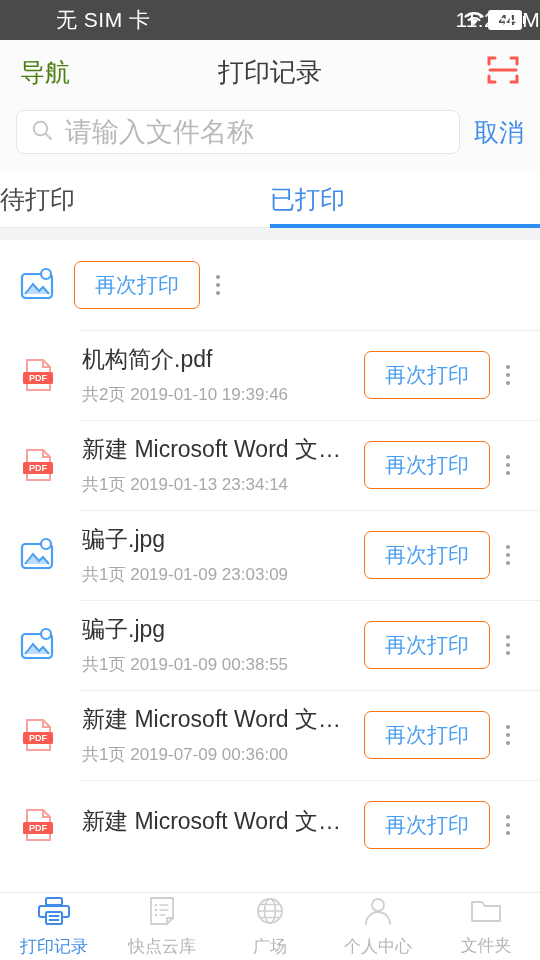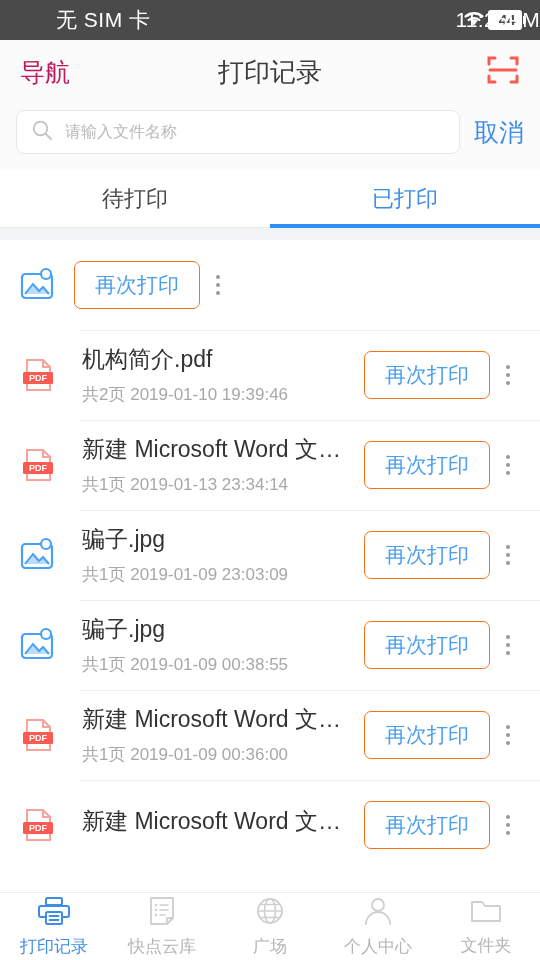--- a/index.html
+++ b/index.html
@@ -30,44 +30,44 @@
     border-radius:3px; padding:1px 5px 1px 9px; line-height:1.25;
     min-width:34px; text-align:center;
   }
   .battery-cap { width:3px; height:8px; background:#ffffff; border-radius:0 2px 2px 0; margin-left:1px; }
 
   
   .header {
     height:64px; flex:0 0 64px; background:#fbfbfb;
     display:flex; align-items:center; padding:0 20px; position:relative;
   }
-  .header-left { font-size:25px; color:#be185d; z-index:2; }
+  .header-left { font-size:25px; color:#4d7c0f; z-index:2; }
   .header-title {
     position:absolute; left:0; right:0; text-align:center;
     font-size:26px; color:#3d3d3d; pointer-events:none;
   }
   .header-right { margin-left:auto; z-index:2; display:flex; align-items:center; }
 
   
   .searchwrap {
     flex:0 0 66px; background:#fbfbfb; display:flex; align-items:center;
     padding:0 16px 10px 16px; gap:12px;
   }
   .searchbox {
     flex:1; height:44px; background:#ffffff; border:1px solid #e6e6e6;
     border-radius:8px; display:flex; align-items:center; padding:0 14px; gap:12px;
   }
-  .search-ph { font-size:16px; color:#b9b9b9; }
+  .search-ph { font-size:27px; color:#b9b9b9; }
   .cancel-btn { font-size:25px; color:#3f8ce8; white-space:nowrap; padding-left:2px; }
 
   
   .tabs { flex:0 0 58px; background:#ffffff; display:flex; position:relative; }
   .tab {
-    flex:1; display:flex; align-items:center; justify-content:center;
-    font-size:22px; color:#4a4a4a; position:relative;font-family:Liberation Serif, serif;
+    flex:1; display:flex; align-items:center; justify-content:flex-start;
+    font-size:25px; color:#4a4a4a; position:relative;font-family:Liberation Serif, serif;
   }
   .tab.active { color:#3f8ce8; }
   .tab.active:after {
     content:""; position:absolute; left:0; right:0; bottom:0;
     height:4px; background:#2f8ef4;
   }
   .tabs:before {
     content:""; position:absolute; left:0; right:0; bottom:0; height:1px; background:#e9e9e9;
   }
   .tabs-gap { flex:0 0 12px; background:#f2f3f5; }
@@ -296,21 +296,21 @@
           <path d="M9 5 H25 L32 12 V35 H9 Z" fill="#ffffff" stroke="#f9a29c" stroke-width="2"></path>
           <path d="M25 5 V12 H32" fill="none" stroke="#f9a29c" stroke-width="2"></path>
           <rect x="5" y="17" width="30" height="12" rx="1.5" fill="#fa5a50"></rect>
           <text x="20" y="26.3" font-family="Liberation Sans, sans-serif" font-size="9" font-weight="bold" fill="#ffffff" text-anchor="middle">PDF</text>
         </svg>
       </div>
       <div class="row-info">
         <div class="row-title">新建 Microsoft Word 文档…</div>
         <div class="row-meta">
           <span>共1页 </span>
-          <span>2019-01-09 00:36:00</span>
+          <span>2019-07-09 00:36:00</span>
         </div>
       </div>
       <button class="reprint-btn">再次打印</button>
       <div class="more-btn">
         <span class="dot"></span>
         <span class="dot"></span>
         <span class="dot"></span>
       </div>
     </div>
 

